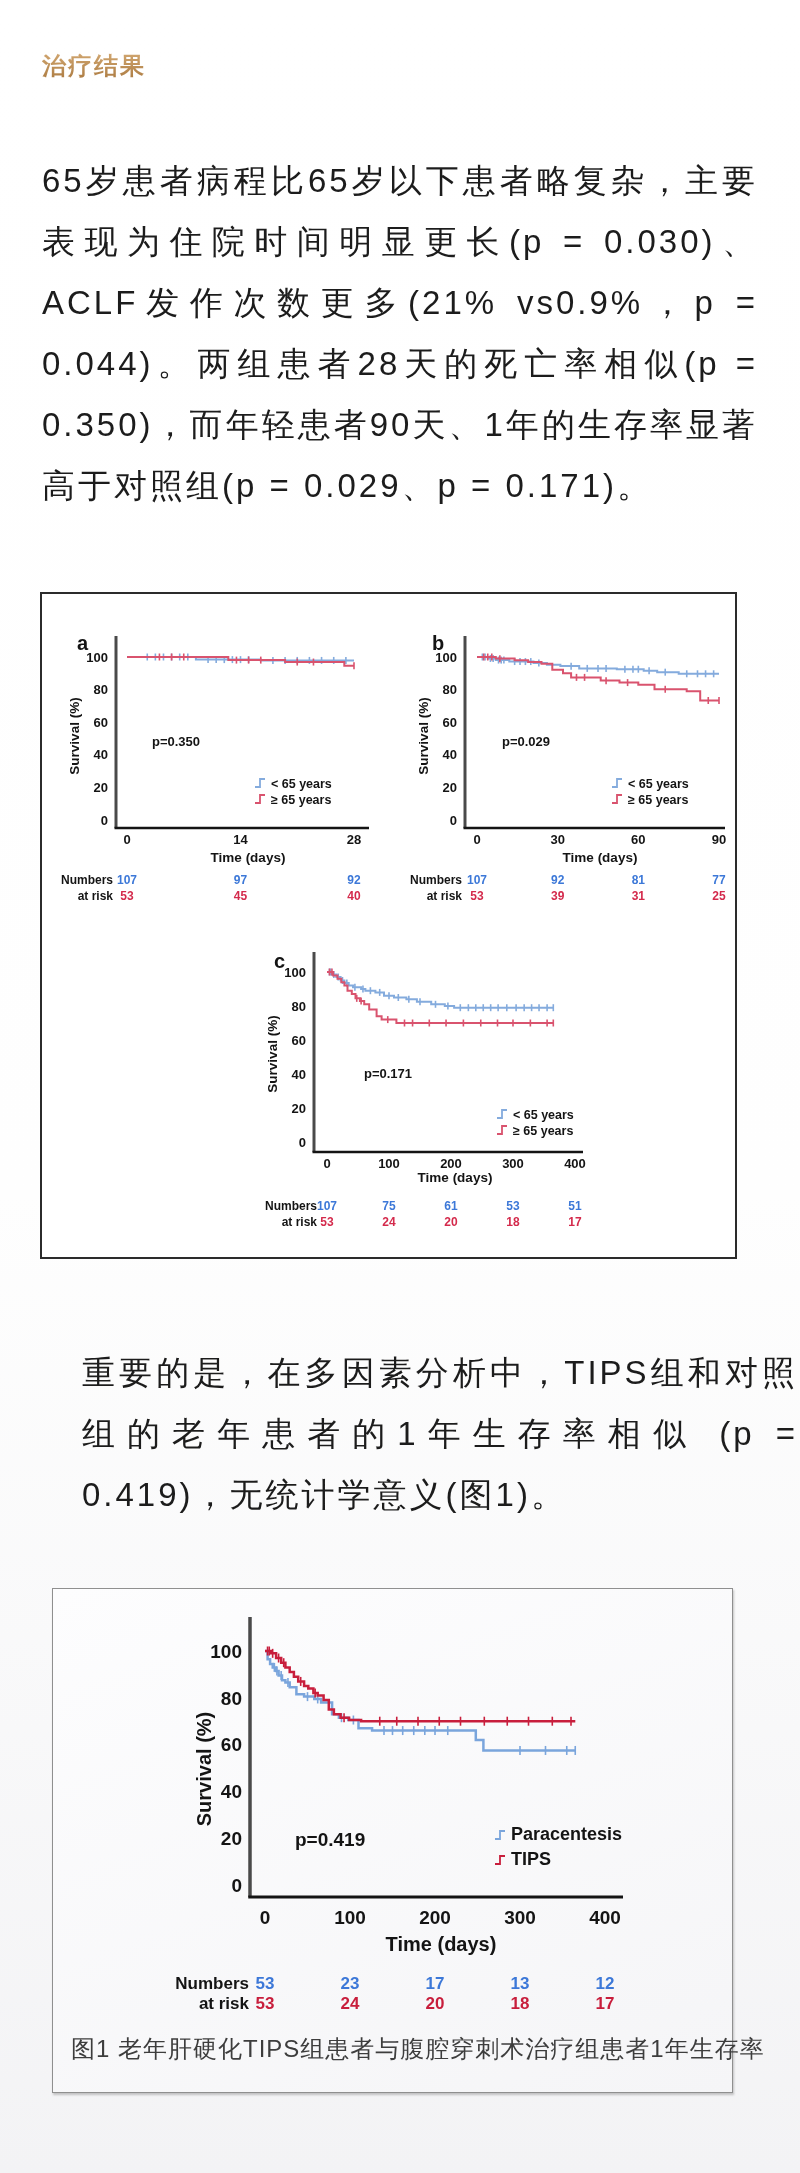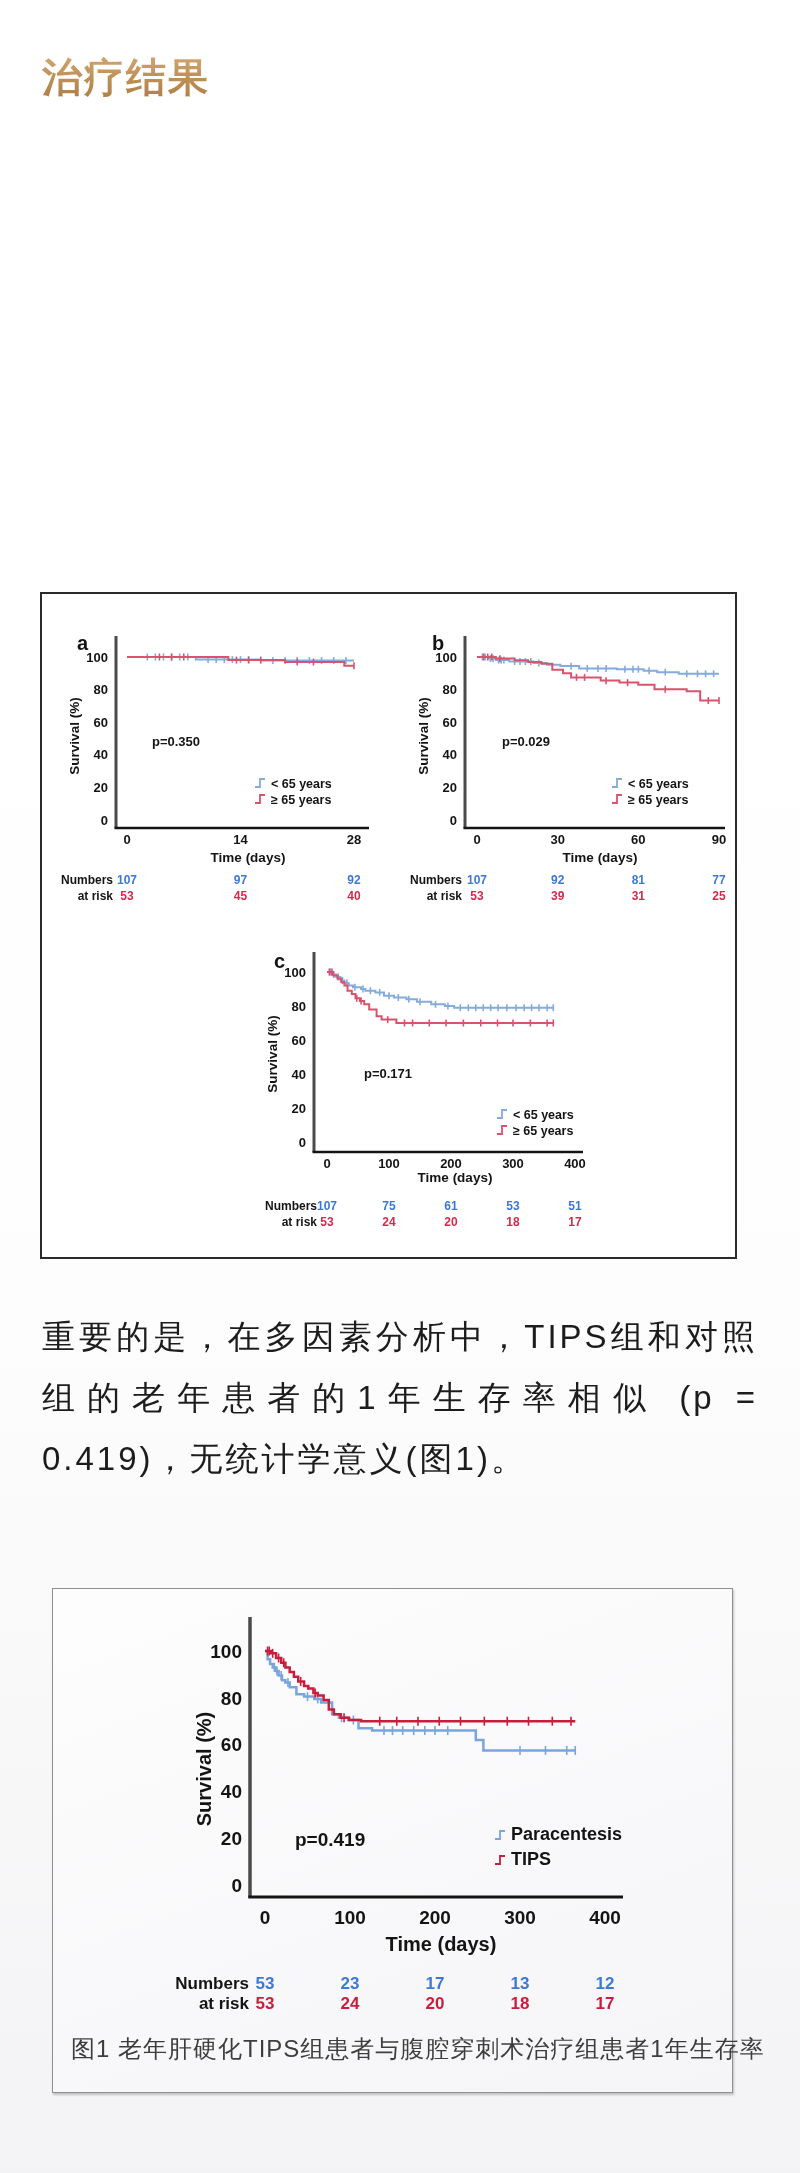--- a/index.html
+++ b/index.html
@@ -5,37 +5,37 @@
   html,body{margin:0;padding:0;}
   body{
     width:800px;height:2173px;
     font-family:"Liberation Sans",sans-serif;
     background:linear-gradient(180deg,#ffffff 0%,#fefefe 55%,#f3f3f5 100%);
   }
   #page{position:relative;width:800px;height:2173px;overflow:hidden;}
   .section-title{
     position:absolute;left:42px;top:50px;margin:0;
     font-family:"DejaVu Serif","Liberation Serif",serif;
-    font-size:40px;font-weight:bold;letter-spacing:2px;
+    font-size:24px;font-weight:bold;letter-spacing:2px;
     color:#b5854a;
   }
   @supports (-webkit-background-clip:text){
     .section-title{
       background:linear-gradient(180deg,#d4aa74 0%,#cron 0,#a9783e 100%);
       background:linear-gradient(180deg,#d4aa74 0%,#a9783e 100%);
       -webkit-background-clip:text;background-clip:text;color:transparent;
     }
   }
   .body-text{
     position:absolute;left:42px;width:716px;margin:0;
     font-size:33px;line-height:61px;letter-spacing:3px;
     color:#1c1c1c;text-align:justify;
   }
   #p1{top:150px;}
-  #p2{top:1306px;}
+  #p2{top:1342px;margin-left:40px;}
   .figbox{
     position:absolute;left:40px;top:592px;width:697px;height:667px;
     border:2px solid #2b2b2b;background:#ffffff;box-sizing:border-box;
   }
   .figbox2{
     position:absolute;left:52px;top:1588px;width:681px;height:505px;
     border:1.5px solid #8f8f8f;box-sizing:border-box;
     background:linear-gradient(160deg,#fdfdfe 0%,#f5f5f7 100%);
     box-shadow:1px 2px 2px rgba(130,130,130,0.45);
   }
@@ -47,20 +47,21 @@
     white-space:nowrap;
   }
 </style>
 </head>
 <body>
 
 <div id="page">
 
   <h2 class="section-title">治疗结果</h2>
 
+  <p class="body-text" id="p1">65岁患者病程比65岁以下患者略复杂，主要表现为住院时间明显更长(p = 0.030)、ACLF发作次数更多(21% vs0.9%，p = 0.044)。两组患者28天的死亡率相似(p = 0.350)，而年轻患者90天、1年的生存率显著高于对照组(p = 0.029、p = 0.171)。</p>
 
   <div class="figbox">
     <div class="chart" style="left:15px;top:30px">
         <svg width="345" height="282" viewBox="0 0 345 282">
           <line x1="59" y1="12" x2="59" y2="204" stroke="#4a4a4a" stroke-width="3"></line>
           <line x1="57.5" y1="204" x2="312" y2="204" stroke="#141414" stroke-width="2.4"></line>
           <text x="51" y="200.68" font-size="13" fill="#141414" font-weight="bold" text-anchor="end">0</text>
           <text x="51" y="168.08" font-size="13" fill="#141414" font-weight="bold" text-anchor="end">20</text>
           <text x="51" y="135.48000000000002" font-size="13" fill="#141414" font-weight="bold" text-anchor="end">40</text>
           <text x="51" y="102.88" font-size="13" fill="#141414" font-weight="bold" text-anchor="end">60</text>

